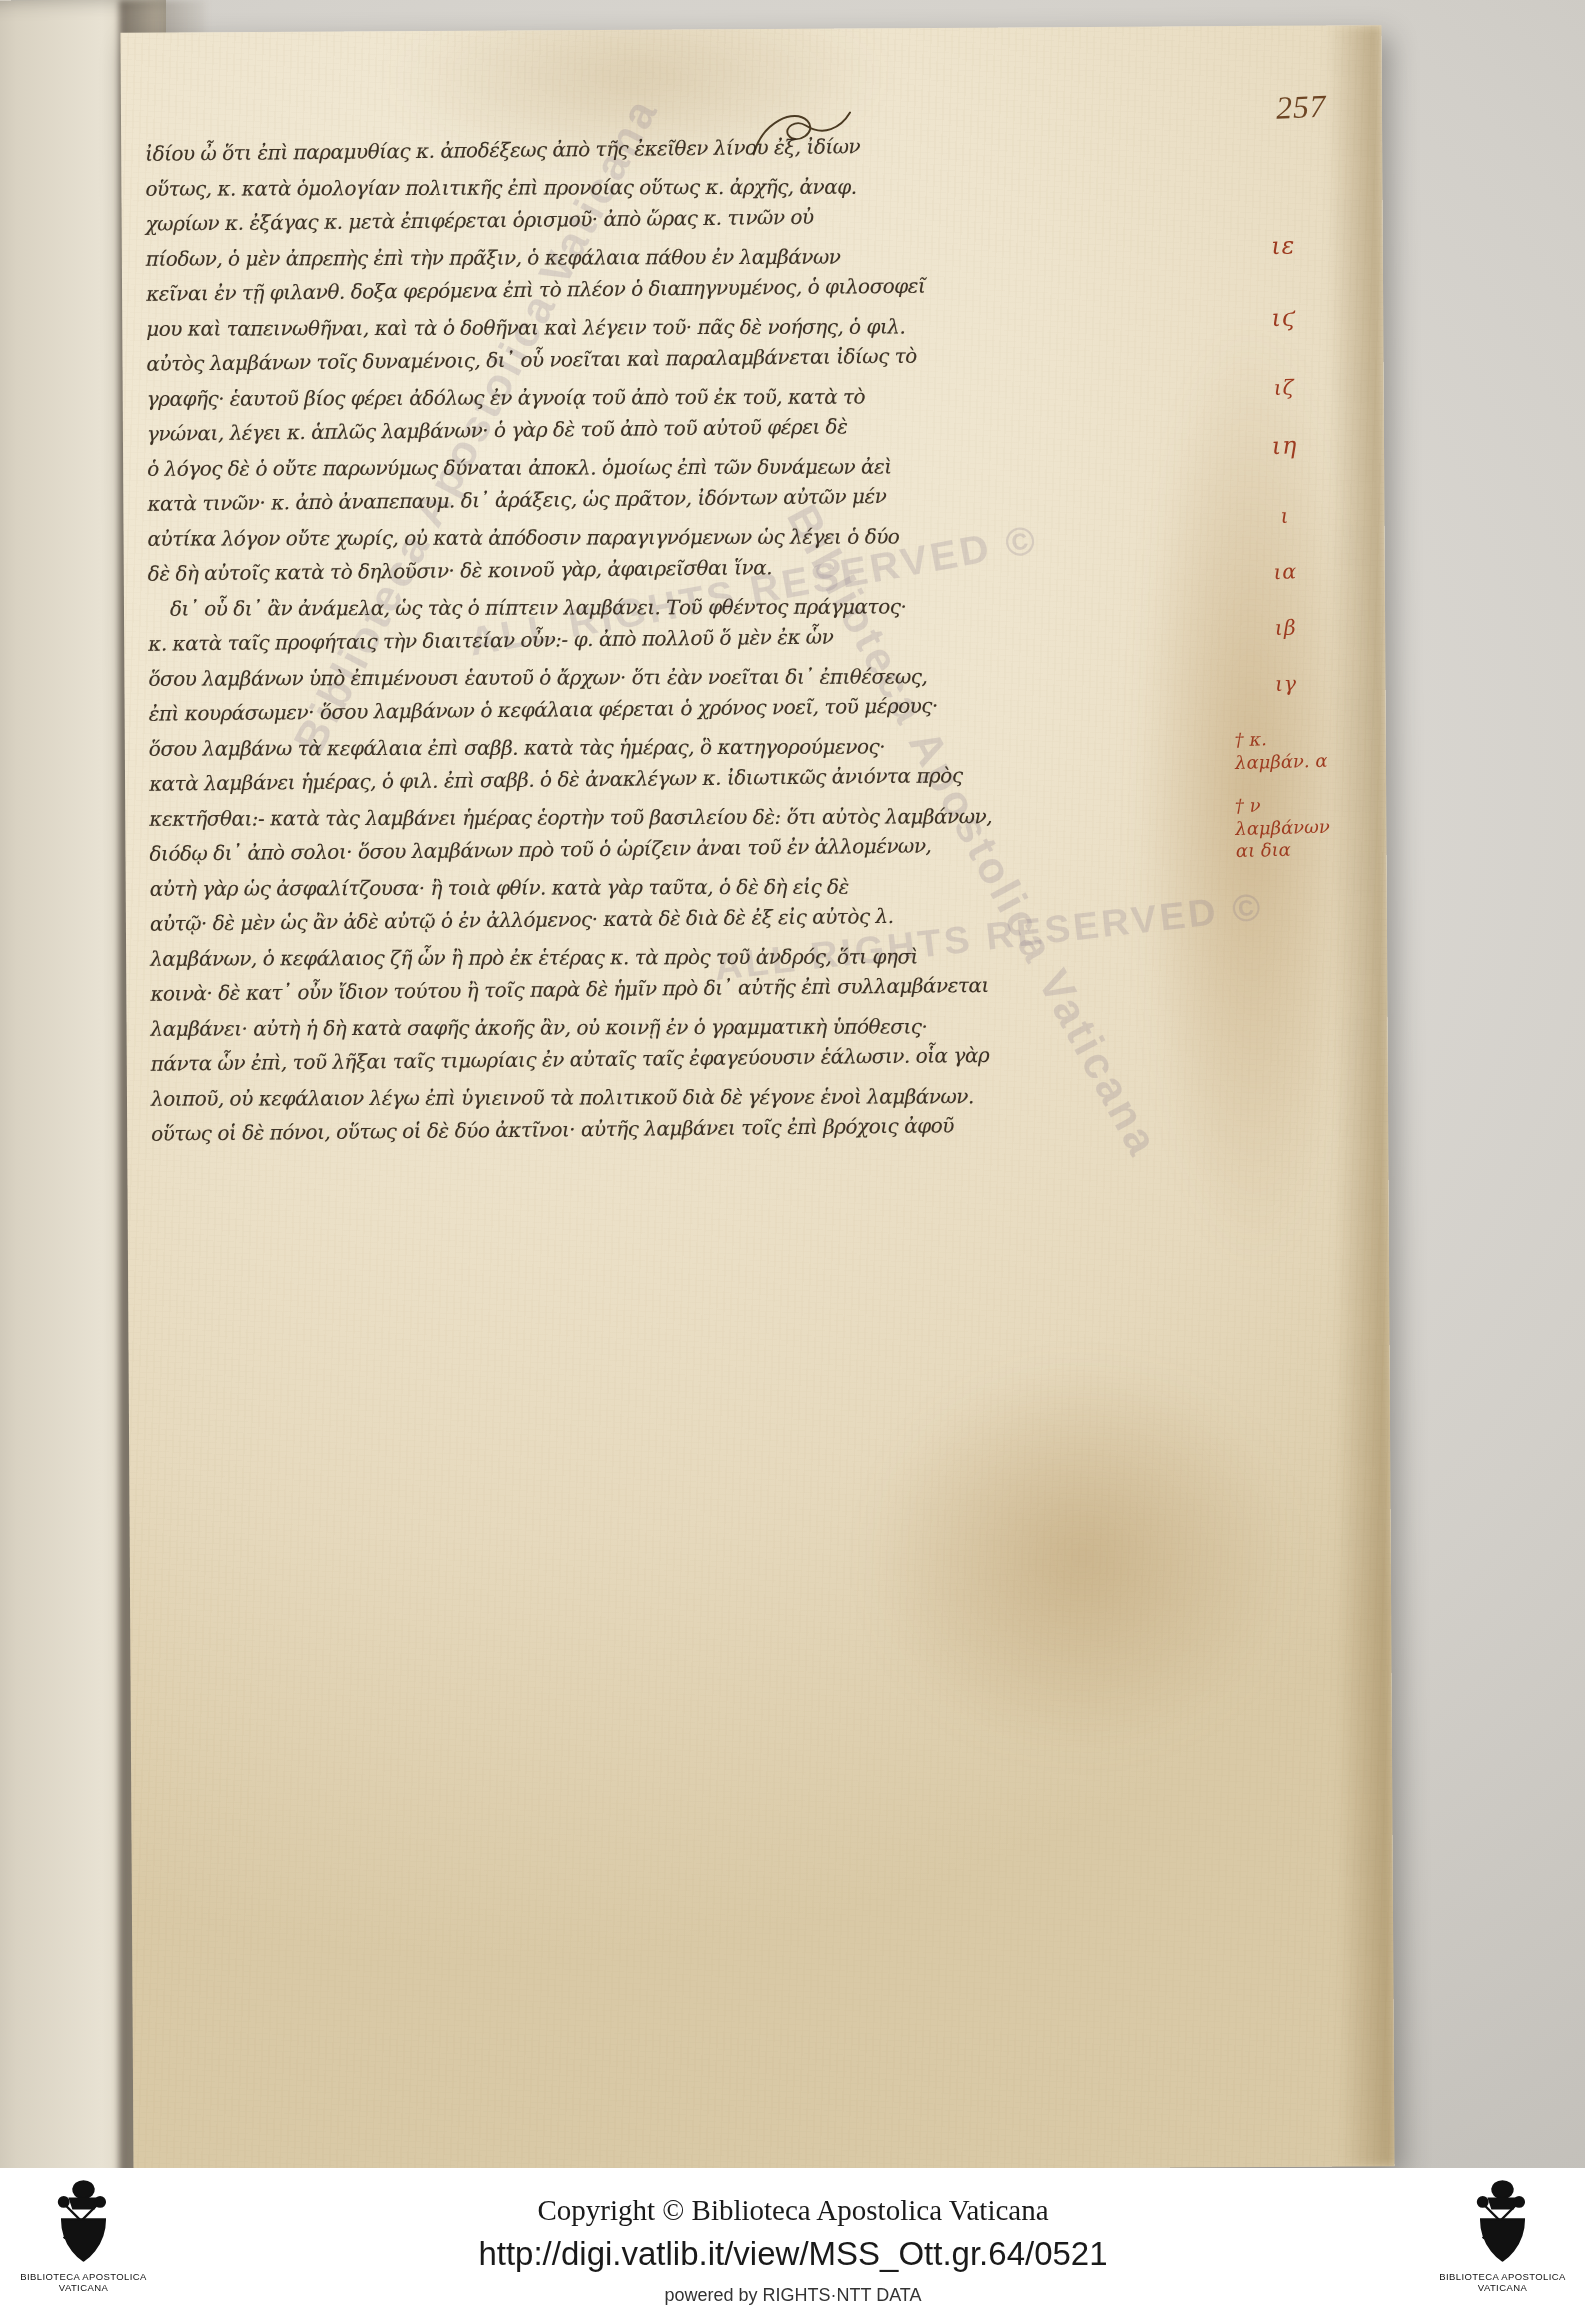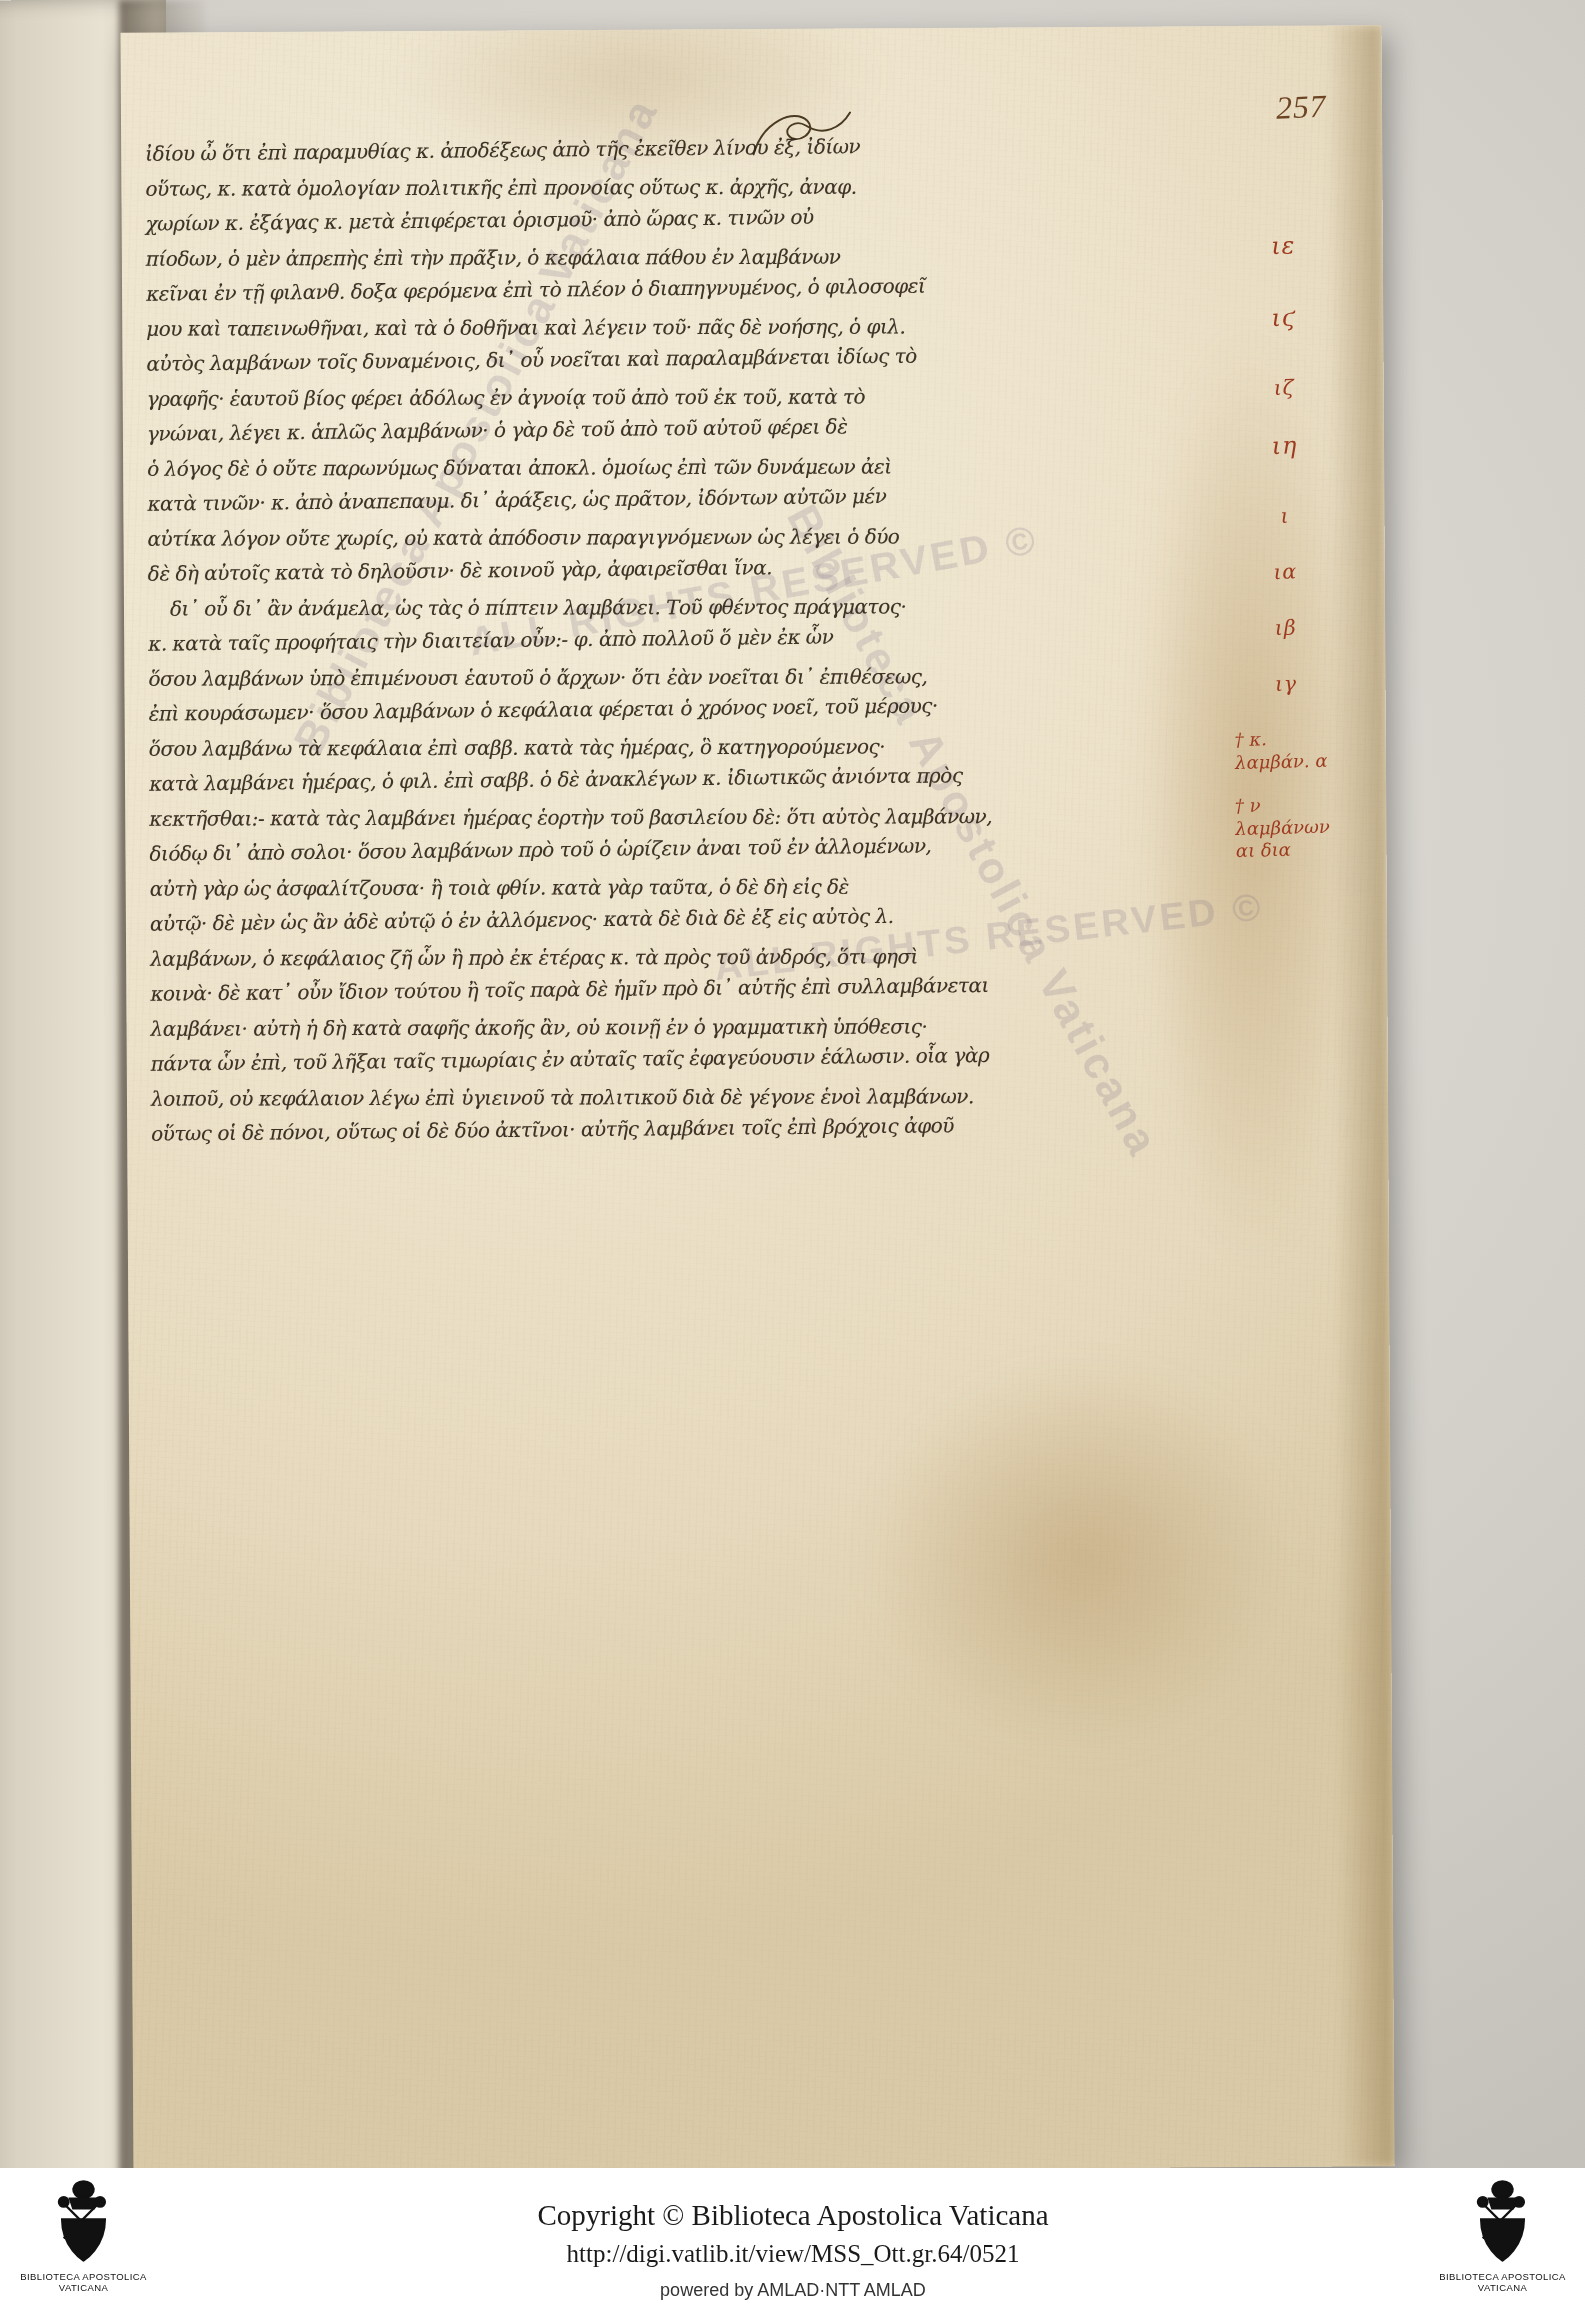--- a/index.html
+++ b/index.html
@@ -220,22 +220,22 @@
     text-align: center;
     line-height: 1.25;
   }
   .copyright {
     font-family: "Liberation Serif", serif;
     font-size: 29px;
     color: #1a1a1a;
     margin-top: 12px;
   }
   .url {
-    font-family: Liberation Serif, serif;
-    font-size: 25px;
+    font-family: Liberation Sans, sans-serif;
+    font-size: 33px;
     color: #1a1a1a;
     margin-top: 4.8px;
   }
   .powered {
     font-family: "Liberation Sans", sans-serif;
     font-size: 18px;
     color: #333333;
     margin-top: 9.5px;
   }
   .crest {
@@ -347,21 +347,21 @@
           <path d="M38 30 L72 30 L68 42 L42 42 Z" fill="#111"></path>
           <path d="M28 56 C 28 92, 55 108, 55 108 C 55 108, 82 92, 82 56 Z" fill="#111"></path>
         </g>
       </svg>
       <div class="crest-label">BIBLIOTECA APOSTOLICA VATICANA</div>
     </div>
 
     <div class="footer-center">
       <div class="copyright">Copyright © Biblioteca Apostolica Vaticana</div>
       <div class="url">http://digi.vatlib.it/view/MSS_Ott.gr.64/0521</div>
-      <div class="powered">powered by AMLAD·NTT AMLAD</div>
+      <div class="powered">powered by RIGHTS·NTT DATA</div>
     </div>
 
     <div class="crest right">
       <svg width="87" height="95" viewBox="0 0 110 120">
         <g stroke="#111" fill="none" stroke-width="3">
           <path d="M30 36 L74 80"></path>
           <path d="M74 36 L30 80"></path>
           <circle cx="30" cy="34" r="6" fill="#111"></circle>
           <circle cx="76" cy="34" r="6" fill="#111"></circle>
           <path d="M55 8 C 40 8, 36 26, 55 30 C 74 26, 70 8, 55 8 Z" fill="#111"></path>

